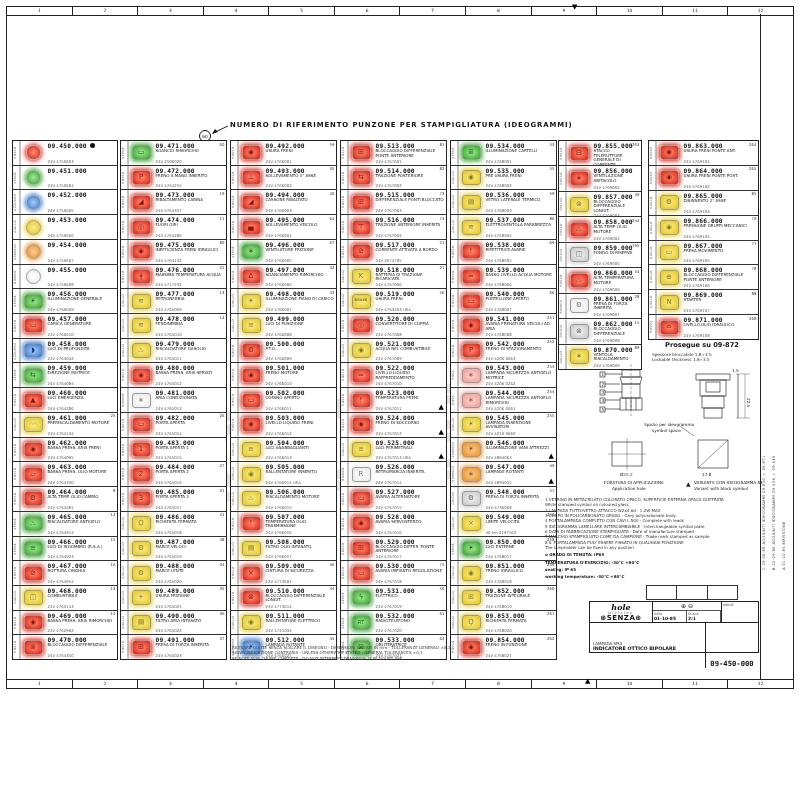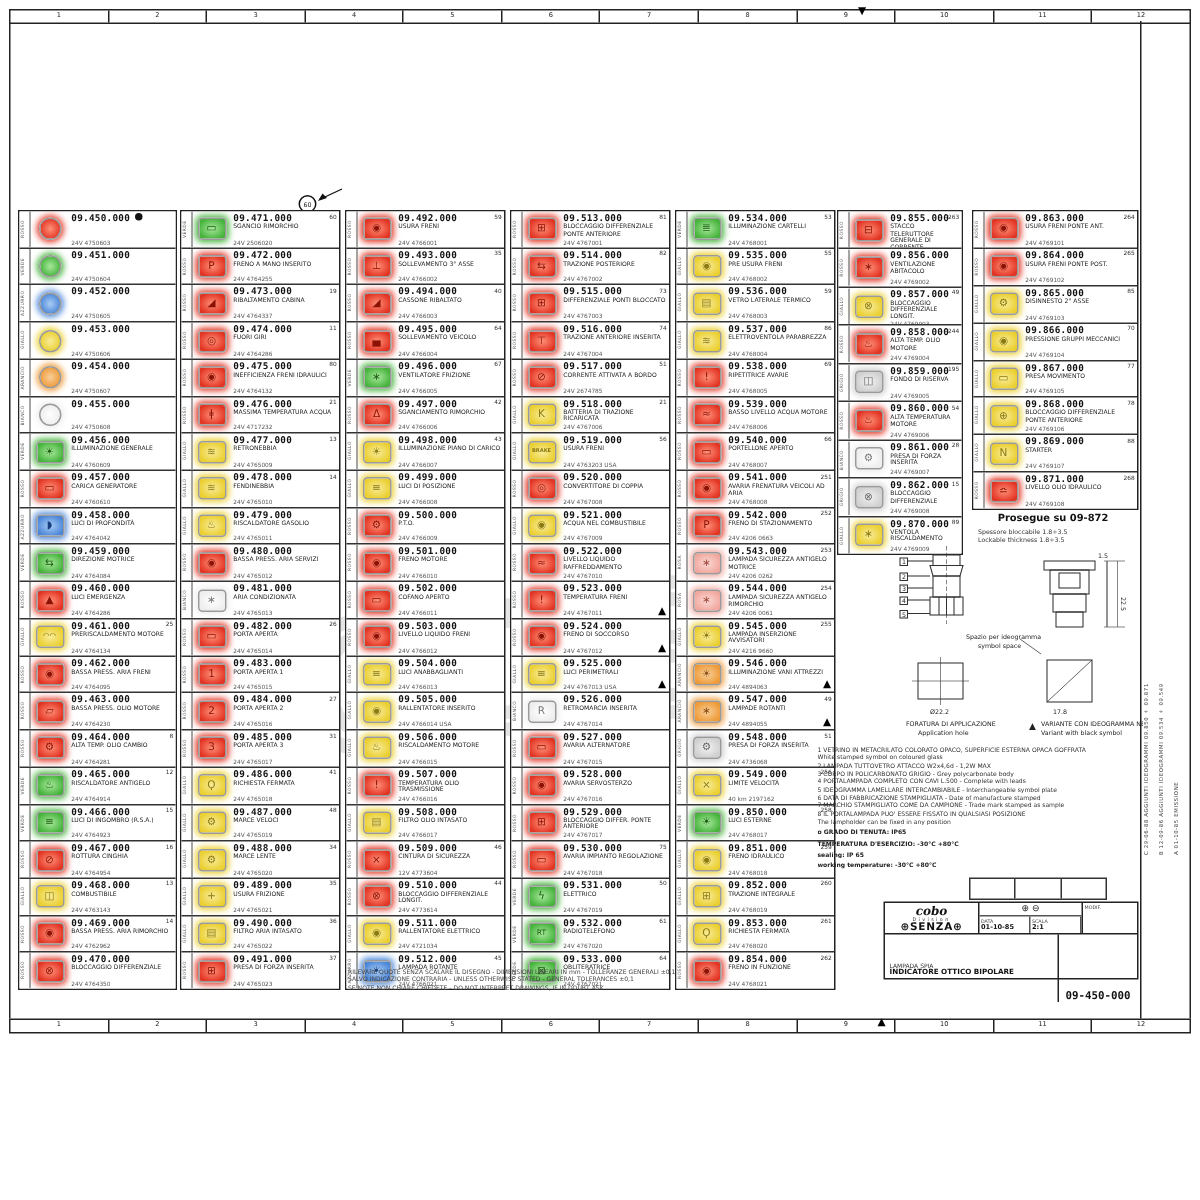--- a/index.html
+++ b/index.html
@@ -111,20 +111,21 @@
   <div class="revline"></div>
 
   <div class="rev" style="left:762px;top:150px;height:420px;">C  29-06-88  AGGIUNTI IDEOGRAMMI 09.850 ÷ 09.871</div>
   <div class="rev" style="left:772px;top:200px;height:370px;">B  12-09-86  AGGIUNTI IDEOGRAMMI 09.534 ÷ 09.549</div>
   <div class="rev" style="left:782px;top:280px;height:290px;">A  01-10-85  EMISSIONE</div>
 
   <svg class="wm" width="400" height="200">
     <text x="10" y="150" font-size="150" fill="none" stroke="#cccccc" stroke-width="9" transform="rotate(-7 200 100)">otrs</text>
   </svg>
 
+  <div class="title">NUMERO DI RIFERIMENTO PUNZONE PER STAMPIGLIATURA (IDEOGRAMMI)</div>
   <div class="callout">60</div>
   <svg class="titlearrow" width="24" height="14">
     <line x1="20" y1="3" x2="5" y2="10" stroke="#111" stroke-width="0.9"></line>
     <path d="M 4 11 L 10 9 L 7 6 Z" fill="#111"></path>
   </svg>
 
   <div id="grid">
       <div class="col" style="left: 12px; top: 140px; width: 106px; height: 520px;">
         <div class="cell">
           <span class="side">ROSSO</span>
@@ -1896,21 +1897,21 @@
 
   <div class="apptable">
       <span></span>
       <span></span>
       <span></span>
     </div>
 
   <div class="tblock">
     <div class="tb-top">
       <div class="tb-logo">
-        <span class="tb-script">cobo</span>
+        <span class="tb-script">hole</span>
         <span class="tb-div">Division</span>
         <span class="tb-brand">⊕SENZA⊕</span>
       </div>
       <div class="tb-mid">
         <div class="tb-proj">⊕ ⊖</div>
         <div class="tb-fields">
           <div class="tb-field">
             <span>DATA</span>
             <b>01-10-85</b>
           </div>

